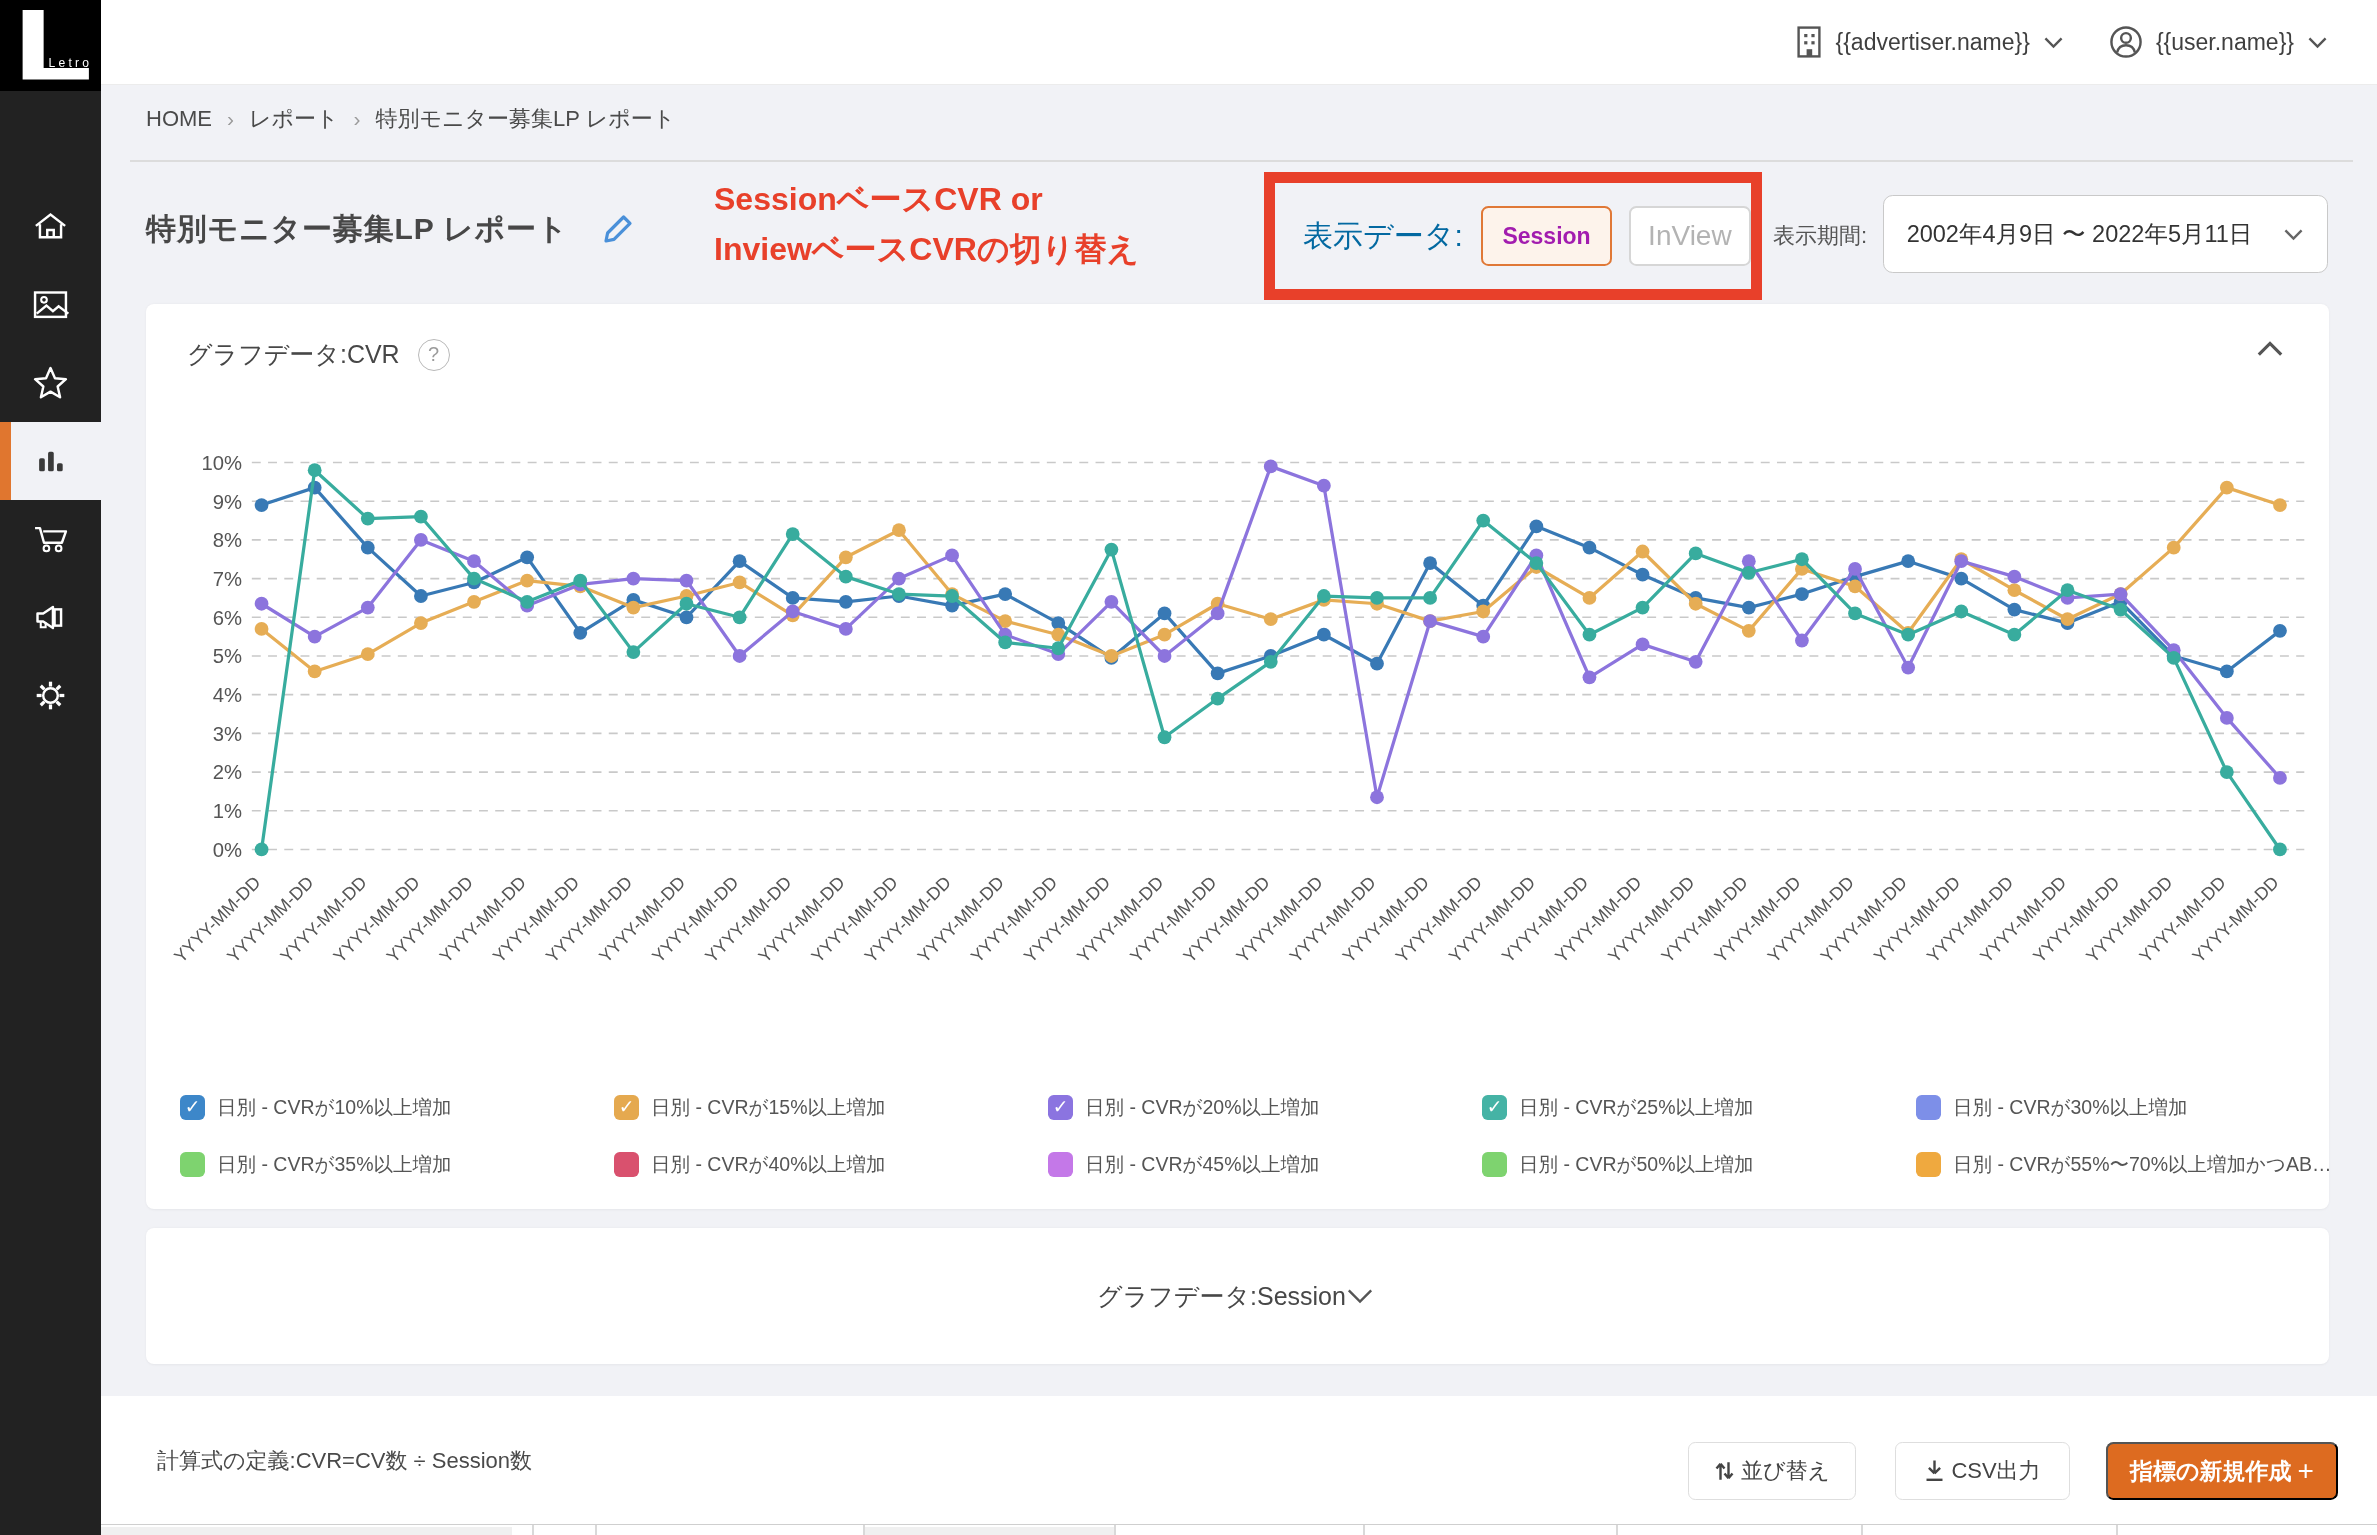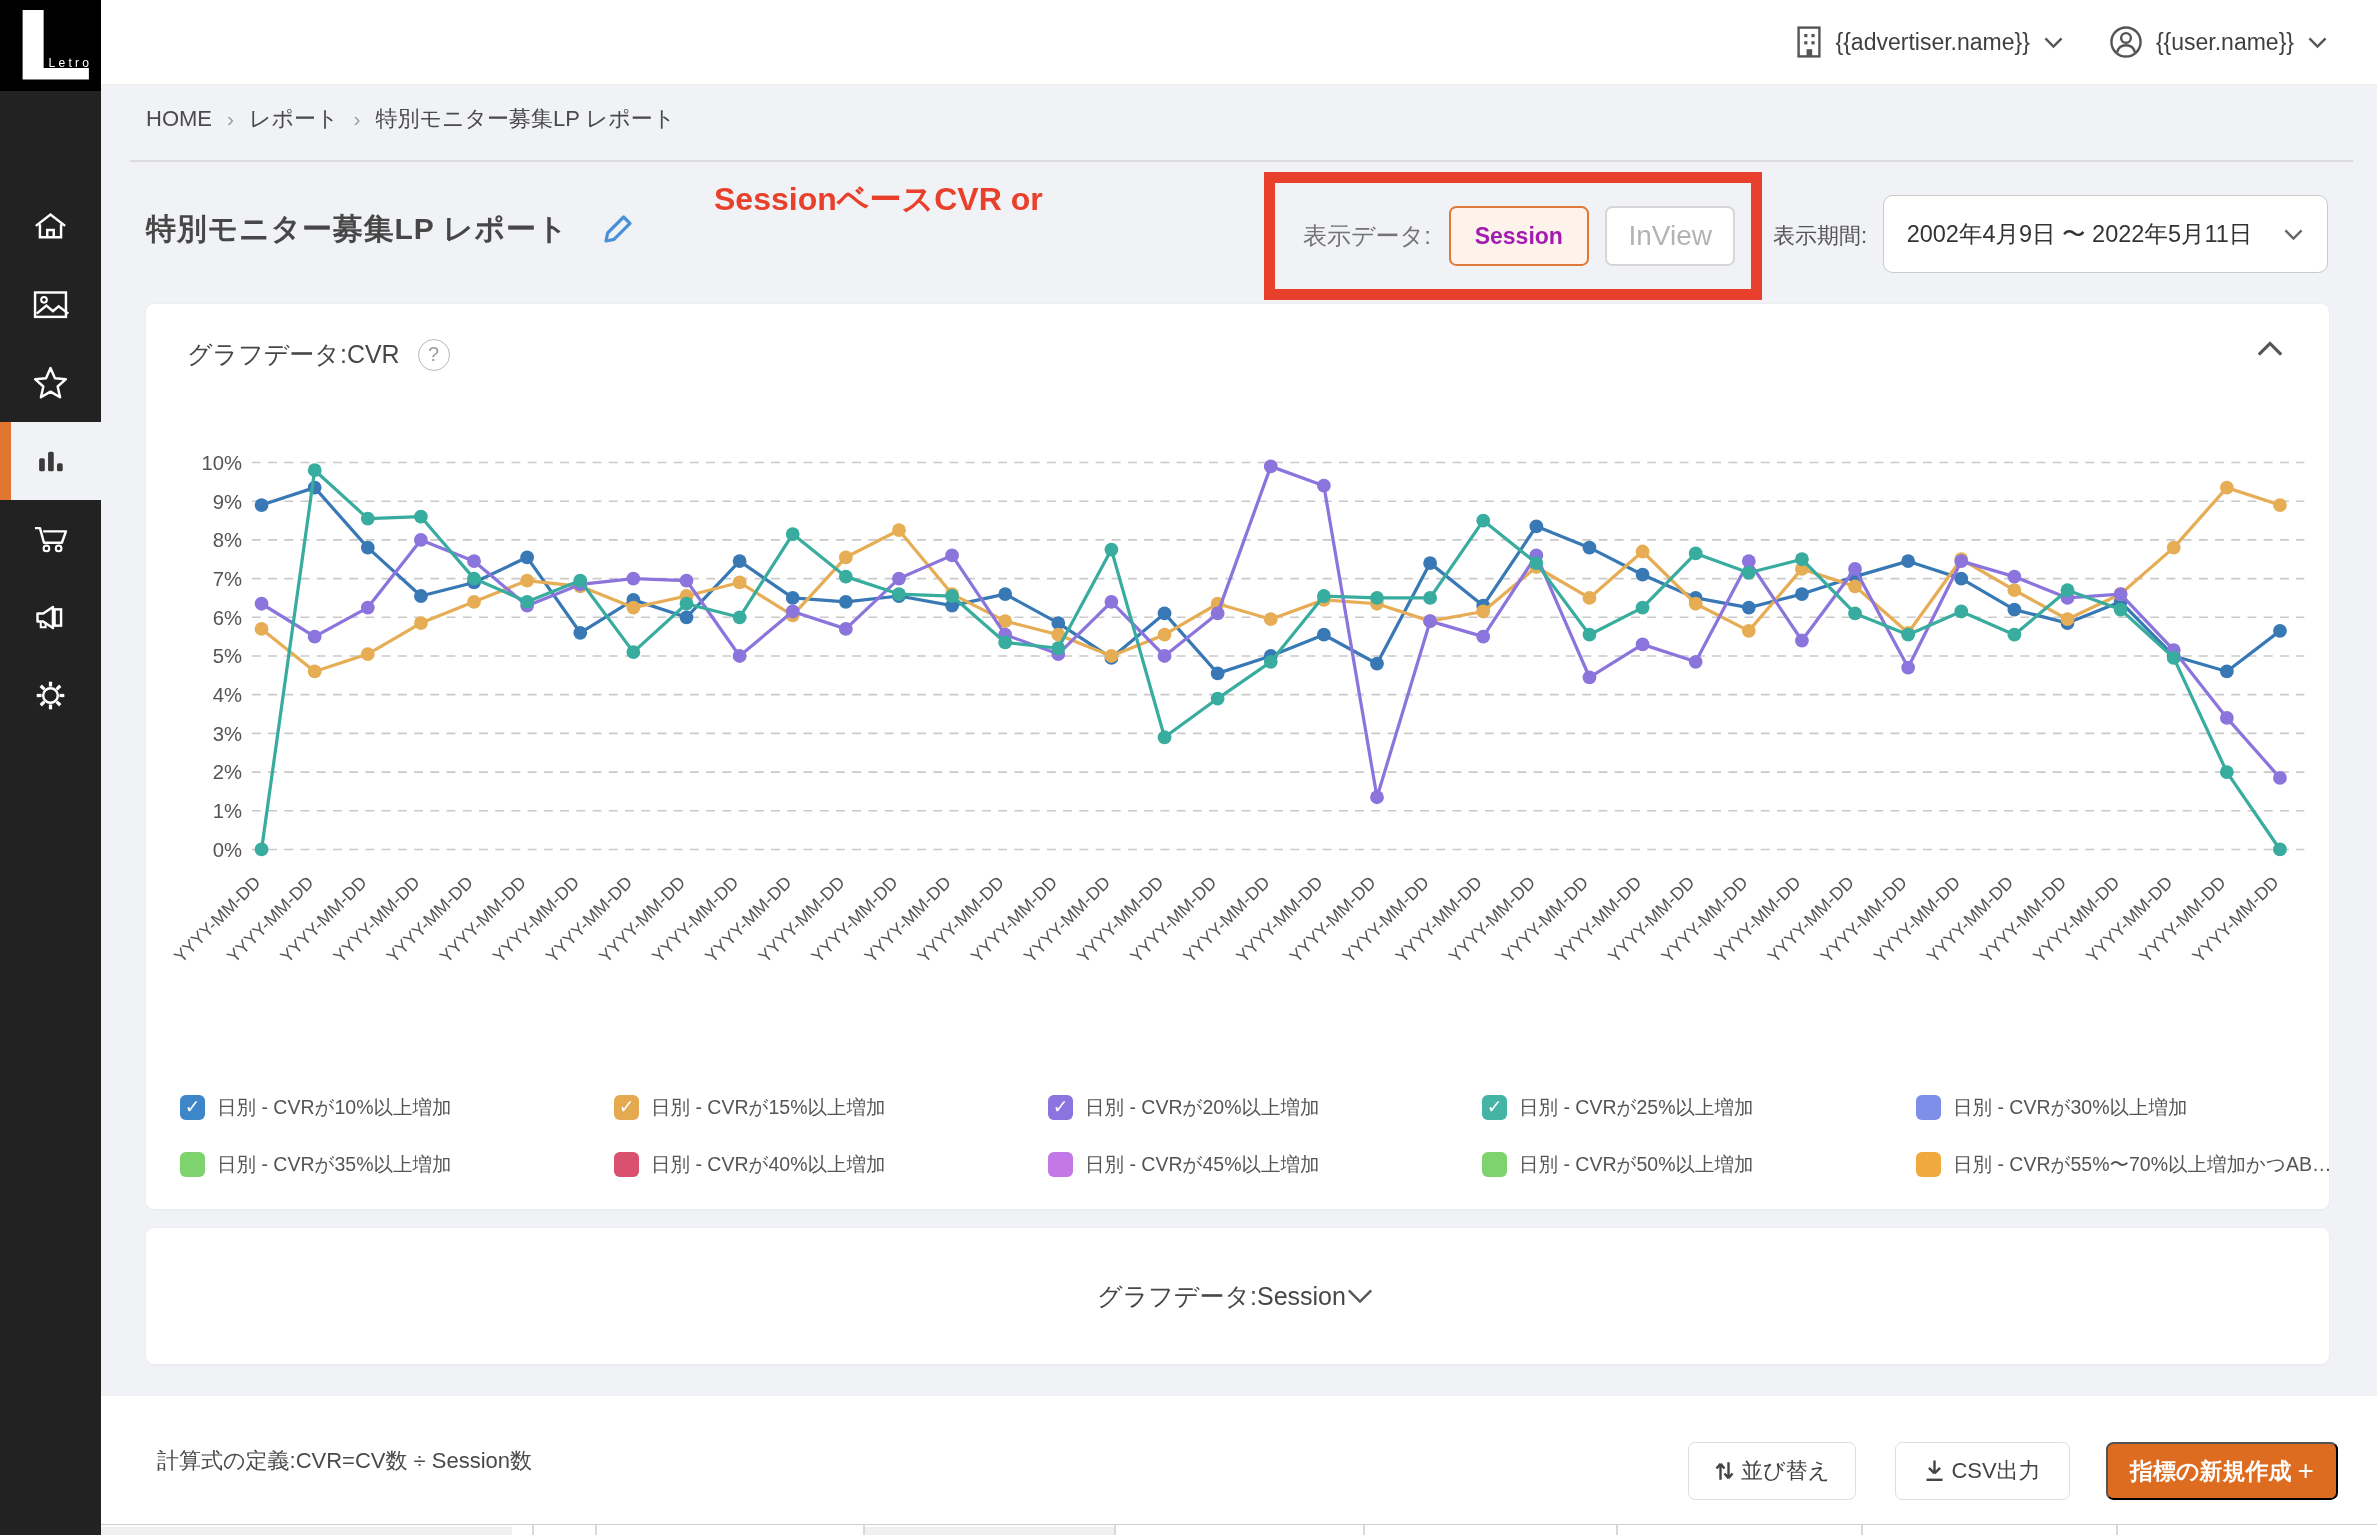--- a/index.html
+++ b/index.html
@@ -25,21 +25,21 @@
   .breadcrumb { left:146px; top:104px; display:flex; align-items:center; gap:15px; font-size:22px; color:#4a4a4a; }
   .bc-sep { color:#9a9a9a; font-size:21px; }
   .bc-divider { left:130px; top:160px; width:2223px; height:1.6px; background:#dcdcdc; }
   .page-title { left:146px; top:209px; font-size:30px; font-weight:bold; color:#474747; letter-spacing:0.8px; }
   .edit-pencil { left:602px; top:213px; cursor:pointer; }
 
   
   .annotation { left:714px; top:175px; font-size:32px; font-weight:bold; line-height:1.55; }
   .red-box { left:1264px; top:172px; width:498px; height:128px; border:11.4px solid #e8402a; background:#f1f2f6;
              display:flex; align-items:center; padding-left:28px; gap:18px; }
-  .ctl-label { font-size:24px; color:#737373; white-space:nowrap; }
+  .ctl-label { font-size:30px; color:#0369a1; white-space:nowrap; }
   .btn-session { width:140px; height:60px; border:2.4px solid #e07836; border-radius:7.3px; background:#fdf3eb;
                  color:#a21caf; font-size:23px; font-weight:bold; display:flex; align-items:center; justify-content:center; cursor:pointer; }
   .btn-inview { width:130px; height:60px; border:2.4px solid #d6d6d6; border-radius:7.3px; background:#fff;
                 color:#b3b3b3; font-size:28px; display:flex; align-items:center; justify-content:center; cursor:pointer; margin-left:-1.6px; }
   .period-label { left:1773px; top:221px; font-size:22px; color:#555; }
   .period-select { left:1883px; top:195px; width:445px; height:78px; background:#fff; border:1.6px solid #c9c9c9; border-radius:9.7px;
                    display:flex; align-items:center; justify-content:center; gap:31px; font-size:23.5px; color:#333; cursor:pointer; }
 
   
   .card { background:#fff; border-radius:8px; box-shadow:0 0.8px 2.4px rgba(0,0,0,0.05); }
@@ -177,20 +177,21 @@
 
 <h1 class="abs page-title">特別モニター募集LP レポート</h1>
 <span class="abs edit-pencil">
   <svg width="32" height="32" viewBox="0 0 40 40">
       <path d="M27 5 l8 8 -20 20 -10 2 2 -10 z" fill="none" stroke="#4a90d9" stroke-width="4" stroke-linejoin="round"></path>
     </svg>
 </span>
 
 <div class="abs annotation" id="annotation" style="color: rgb(232, 64, 42);">
   <div>SessionベースCVR or</div>
+  <div>InviewベースCVRの切り替え</div>
 </div>
 
 <div class="abs red-box">
   <span class="ctl-label">表示データ:</span>
   <button class="btn-session">Session</button>
   <button class="btn-inview">InView</button>
 </div>
 
 <span class="abs period-label">表示期間:</span>
 <div class="abs period-select">

